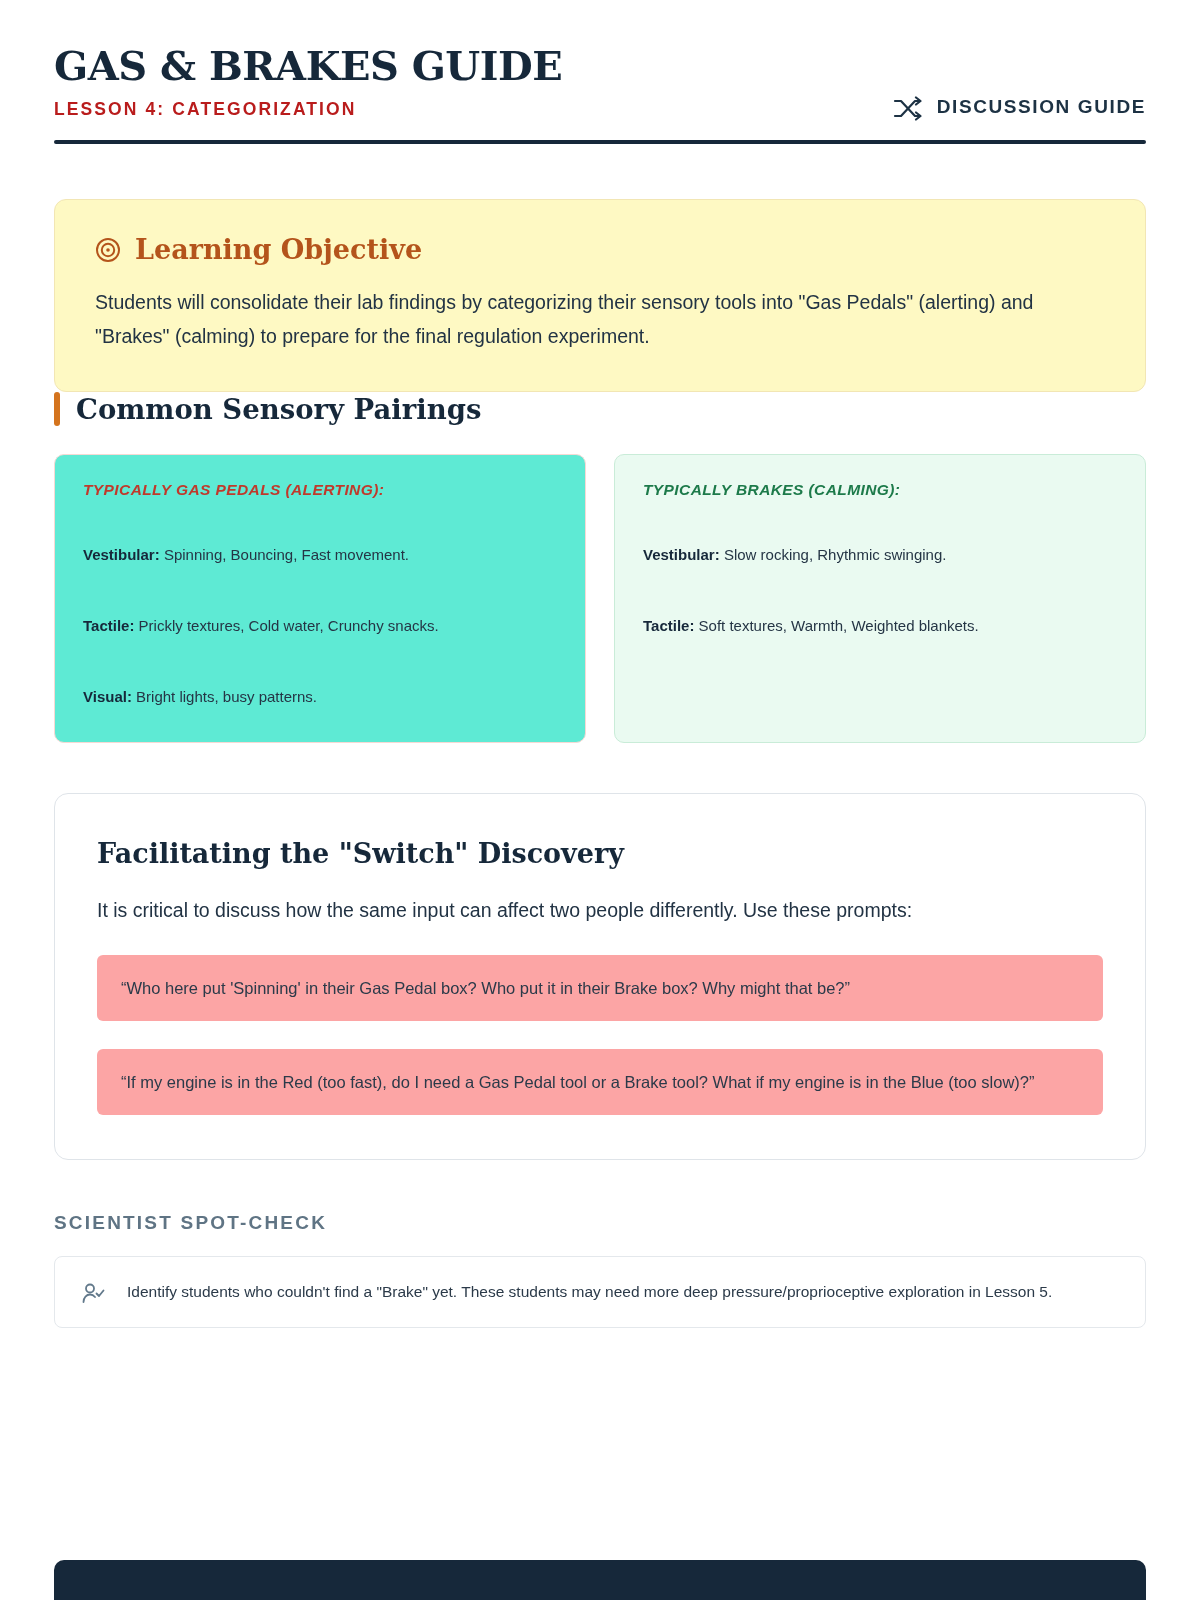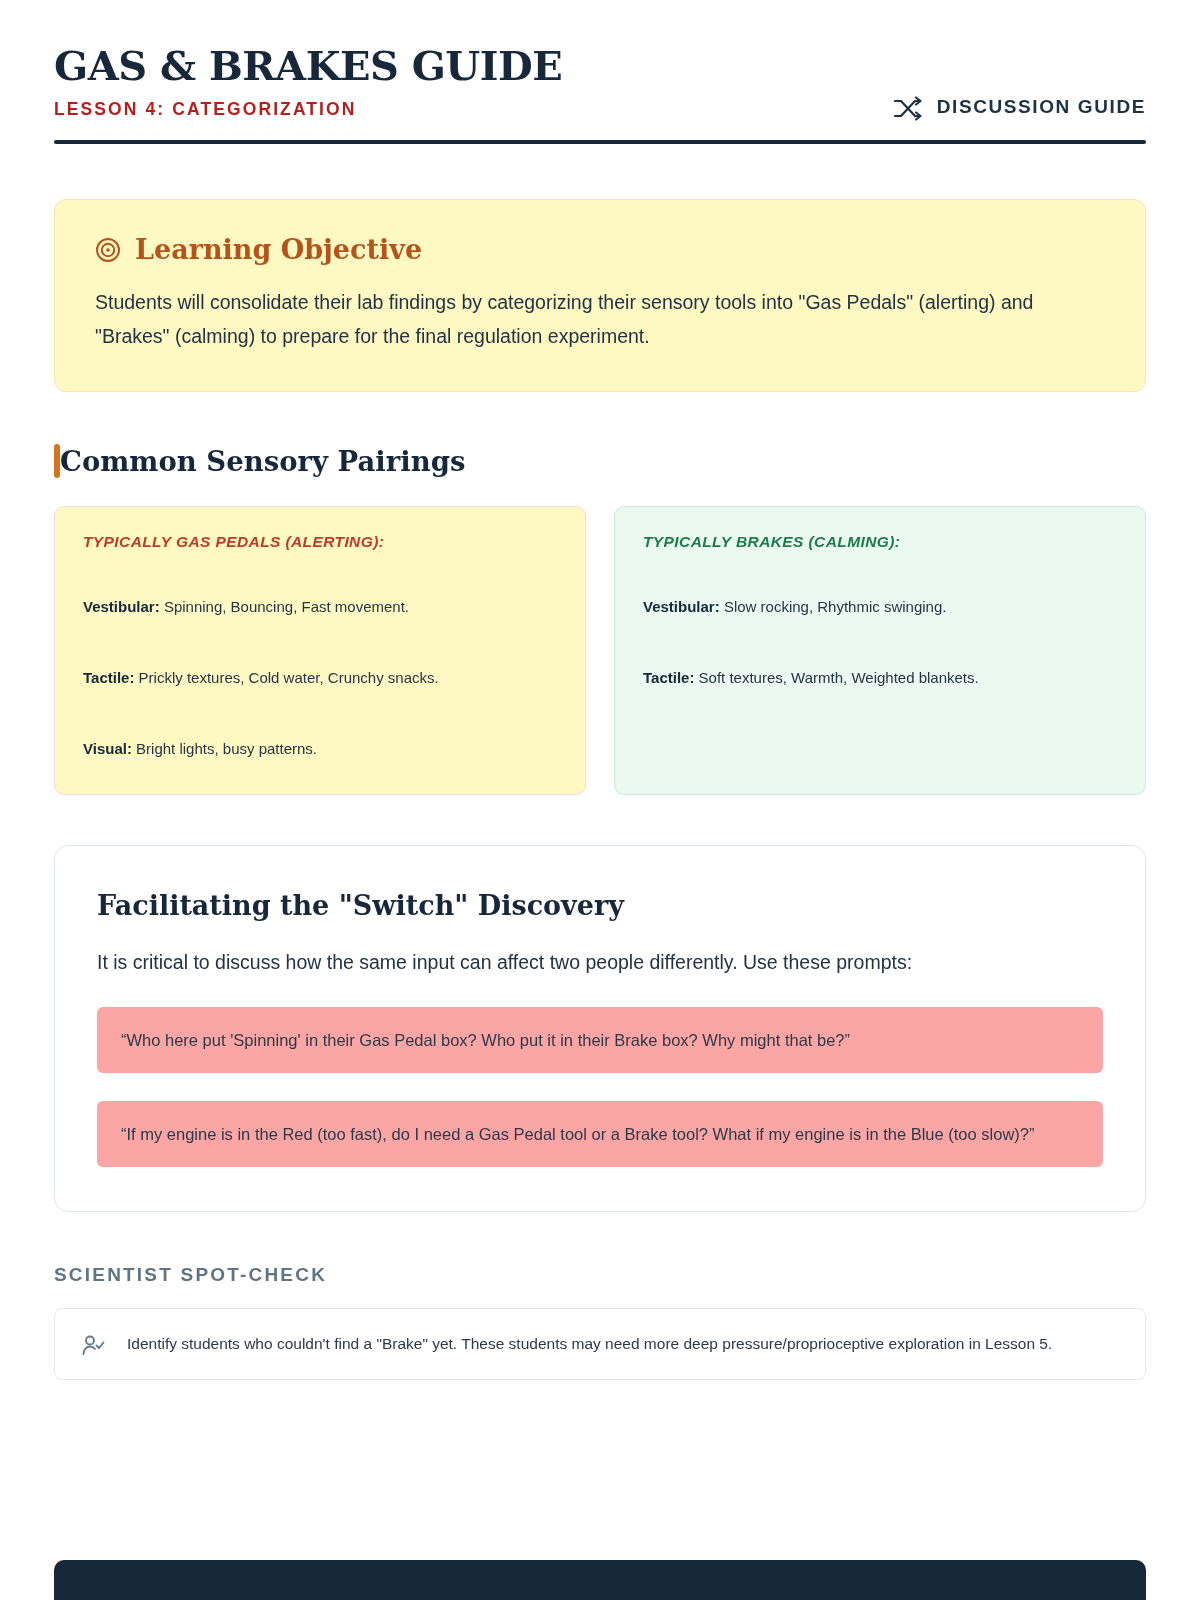--- a/index.html
+++ b/index.html
@@ -90,23 +90,23 @@
   .target-icon svg { display: block; }
   .objective-body {
     margin-top: 20px;
     font-size: 19.5px;
     line-height: 1.75;
     color: #223344;
   }
 
   
   .section-head {
-    margin-top: 52px;
     display: flex;
     align-items: center;
+    gap: 16px;
   }
   .section-bar {
     width: 6px;
     height: 34px;
     background: #d4741e;
     border-radius: 3px;
   }
   .section-title {
     font-family: "DejaVu Serif", serif;
     font-weight: bold;
@@ -119,21 +119,21 @@
     margin-top: 28px;
     display: flex;
     gap: 28px;
   }
   .pair-card {
     flex: 1 1 0;
     border-radius: 10px;
     padding: 26px 28px 30px 28px;
   }
   .pair-card.gas {
-    background: #fef9c3;
+    background: #5eead4;
     border: 1px solid #f6d9d4;
   }
   .pair-card.brake {
     background: #eafaf1;
     border: 1px solid #c9ecd8;
   }
   .pair-title {
     font-size: 15.5px;
     font-weight: bold;
     font-style: italic;

